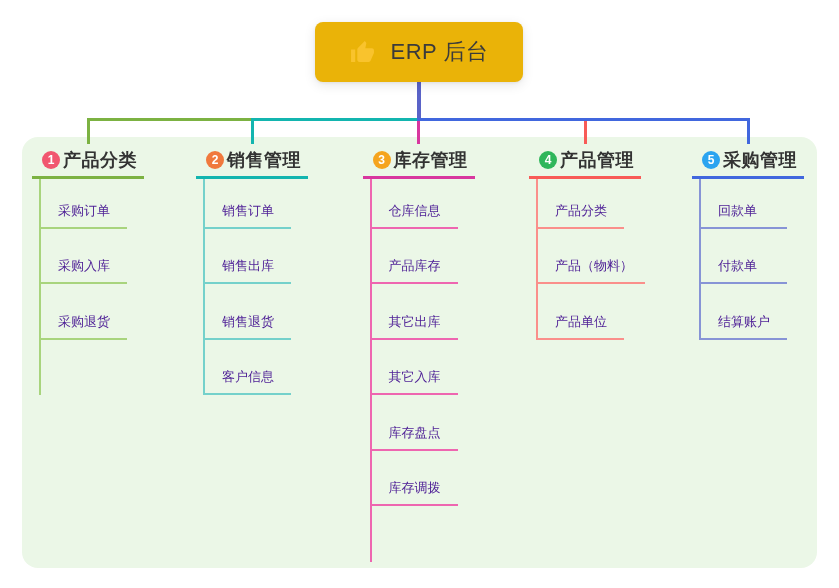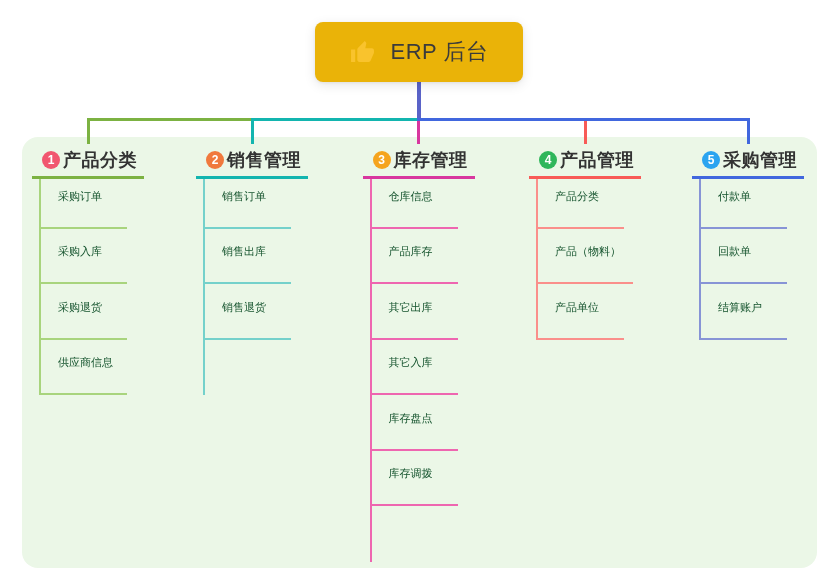--- a/index.html
+++ b/index.html
@@ -35,23 +35,23 @@
     flex:0 0 18px;width:18px;height:18px;border-radius:50%;
     color:#ffffff;font-size:12px;font-weight:bold;
     display:flex;align-items:center;justify-content:center;line-height:1;
   }
   .blabel{font-size:18px;color:#333333;font-weight:600;letter-spacing:0.5px;white-space:nowrap;}
   .spine{position:absolute;left:7px;top:29px;width:2px;background:var(--light);}
   ul.children{list-style:none;margin:0;padding:0;margin-left:7px;}
   li.child{
     box-sizing:border-box;height:55.5px;width:max-content;min-width:88px;
     display:flex;align-items:flex-end;
-    padding:0 12px 23px 19px;
+    padding:0 12px 7px 19px;
     border-bottom:2px solid var(--light);
-    font-size:11px;color:#14532d;white-space:nowrap;
+    font-size:13px;color:#4c1d95;white-space:nowrap;
     cursor:pointer;
   }
   li.child:first-child{height:49.5px;}
 </style>
 </head>
 <body>
 
 <div class="stage">
 
   <div class="panel" id="panel" style="background: rgb(235, 247, 231);"></div>
@@ -81,33 +81,33 @@
       <div class="branch" style="left: 32px; --main: #7CB242; --light: #A8D47D;">
         <div class="heading">
           <span class="badge" style="background:#F1566F">1</span>
           <span class="blabel">产品分类</span>
         </div>
         <div class="spine" style="height:216px"></div>
         <ul class="children">
           <li class="child">采购订单</li>
           <li class="child">采购入库</li>
           <li class="child">采购退货</li>
-          <li class="child">供应商信息</li>
         </ul>
       </div>
       <div class="branch" style="left: 196px; --main: #13B5AF; --light: #74D1CB;">
         <div class="heading">
           <span class="badge" style="background:#F0793D">2</span>
           <span class="blabel">销售管理</span>
         </div>
         <div class="spine" style="height:216px"></div>
         <ul class="children">
           <li class="child">销售订单</li>
           <li class="child">销售出库</li>
           <li class="child">销售退货</li>
+          <li class="child">客户信息</li>
         </ul>
       </div>
       <div class="branch" style="left: 362.5px; --main: #D8379F; --light: #EE66B0;">
         <div class="heading">
           <span class="badge" style="background:#F5A41E">3</span>
           <span class="blabel">库存管理</span>
         </div>
         <div class="spine" style="height:382.5px"></div>
         <ul class="children">
           <li class="child">仓库信息</li>
@@ -130,20 +130,20 @@
           <li class="child">产品单位</li>
         </ul>
       </div>
       <div class="branch" style="left: 692px; --main: #4167DE; --light: #8794D6;">
         <div class="heading">
           <span class="badge" style="background:#2BA4F0">5</span>
           <span class="blabel">采购管理</span>
         </div>
         <div class="spine" style="height:160.5px"></div>
         <ul class="children">
+          <li class="child">回款单</li>
           <li class="child">付款单</li>
-          <li class="child">回款单</li>
           <li class="child">结算账户</li>
         </ul>
       </div>
     </div>
 
 </div>
 
 </body></html>

